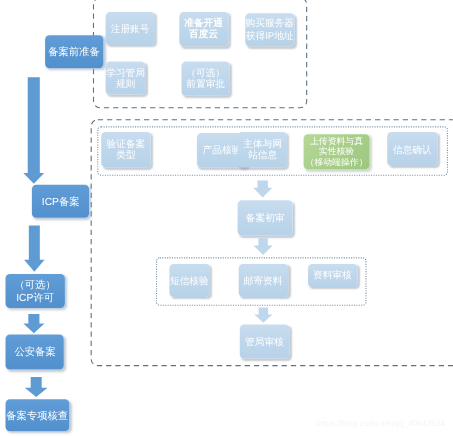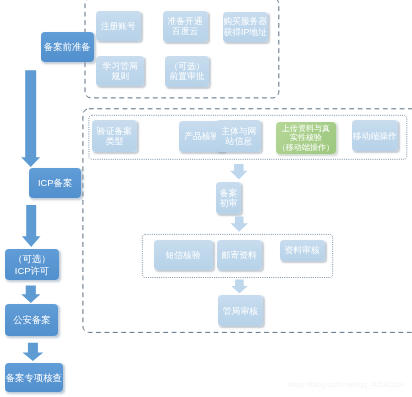--- a/index.html
+++ b/index.html
@@ -64,41 +64,41 @@
     </svg>
 
   <div class="node dark" style="left:4.7px;top:32.2px;width:53.1px;height:29.5px;margin-left:36px;">备案前准备</div>
   <div class="node dark" style="left:5.2px;top:167.6px;width:52px;height:30.9px;margin-left:24px;">ICP备案</div>
   <div class="node dark" style="left:5.3px;top:249px;width:53.4px;height:31px;">（可选）
 ICP许可</div>
   <div class="node dark" style="left:5.3px;top:304.2px;width:53.2px;height:31.7px;">公安备案</div>
   <div class="node dark" style="left:5px;top:362.5px;width:57.7px;height:29.5px;">备案专项核查</div>
 
   <div class="node light" style="left:95.7px;top:10.9px;width:45.2px;height:30.6px;">注册账号</div>
-  <div class="node light" style="left:162.6px;top:10.7px;width:45px;height:31px;">准备开通
+  <div class="node light" style="left:162.6px;top:10.7px;width:45px;height:31px;font-weight:bold;">准备开通
 百度云</div>
   <div class="node light" style="left:222.5px;top:11.6px;width:45.4px;height:30.4px;">购买服务器
 获得IP地址</div>
-  <div class="node light" style="left:96.2px;top:55.8px;width:48px;height:30.4px;">学习管局
+  <div class="node light" style="left:96.2px;top:55.8px;width:36px;height:30.4px;">学习管局
 规则</div>
   <div class="node light" style="left:164.8px;top:55.8px;width:44.4px;height:30.9px;">（可选）
 前置审批</div>
 
   <div class="node light" style="left:92px;top:120.2px;width:44.9px;height:32.3px;">验证备案
 类型</div>
   <div class="node light" style="left:151.8px;top:120.8px;width:46px;height:31.4px;margin-left:27px;">产品核验</div>
   <div class="node light" style="left:216.1px;top:120.4px;width:45.4px;height:32.1px;">主体与网
 站信息</div>
   <div class="node green" style="left:275.6px;top:122.1px;width:60.7px;height:31.6px;">上传资料与真
 实性核验
 （移动端操作）</div>
-  <div class="node light" style="left:351.9px;top:120.4px;width:45.9px;height:31.1px;">移动端操作</div>
+  <div class="node light" style="left:351.9px;top:120.4px;width:45.9px;height:31.1px;">信息确认</div>
 
-  <div class="node light" style="left:216.1px;top:182.4px;width:25px;height:31.6px;">备案初审</div>
+  <div class="node light" style="left:216.1px;top:182.4px;width:50px;height:31.6px;">备案初审</div>
 
-  <div class="node light" style="left:153.6px;top:239.8px;width:59px;height:30.1px;">短信核验</div>
+  <div class="node light" style="left:153.6px;top:239.8px;width:37px;height:30.1px;">短信核验</div>
   <div class="node light" style="left:216.6px;top:239.5px;width:45.2px;height:30.5px;">邮寄资料</div>
   <div class="node light" style="left:279.6px;top:239.8px;width:45px;height:21px;">资料审核</div>
 
   <div class="node light" style="left:217.9px;top:295.3px;width:45px;height:31.2px;">管局审核</div>
 
   <div class="wm" style="left:287.6px;top:379.6px;">https://blog.csdn.net/qq_40542534</div>
 </div>
 
 </body></html>

